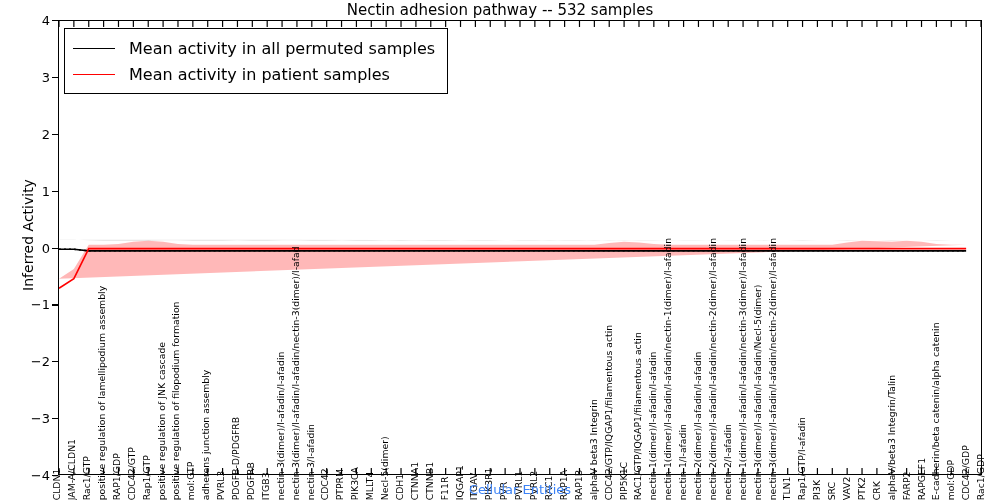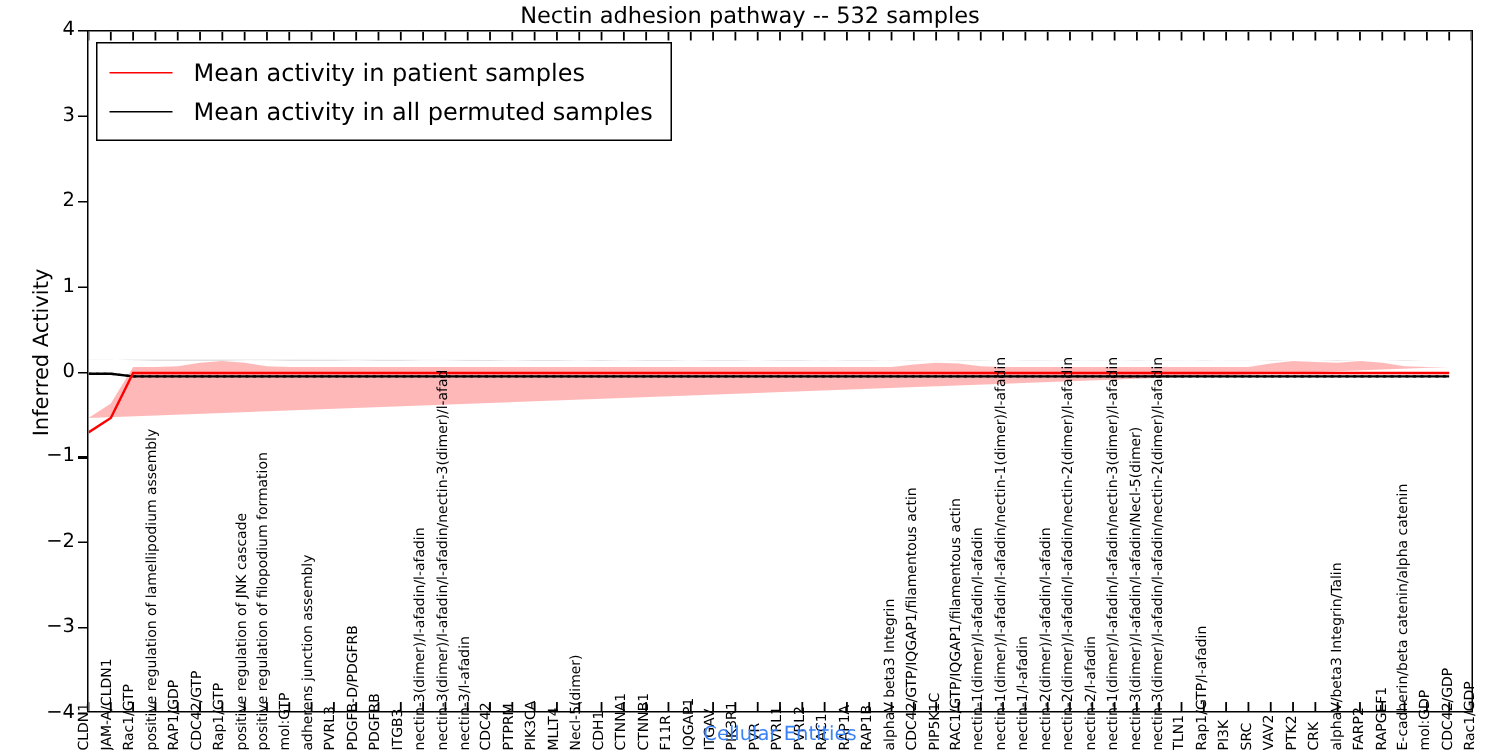--- a/index.html
+++ b/index.html
@@ -288,22 +288,22 @@
       <div class="xlab" style="left: 867.587px;">RAPGEF1</div>
       <div class="xlab" style="left: 882.49px;">E-cadherin/beta catenin/alpha catenin</div>
       <div class="xlab" style="left: 897.394px;">mol:GDP</div>
       <div class="xlab" style="left: 912.297px;">CDC42/GDP</div>
       <div class="xlab" style="left: 927.2px;">Rac1/GDP</div>
     </div>
   <div id="xlabel">Cellular Entities</div>
 
   <div id="legend">
     <div class="legend-row">
+      <span class="legend-swatch"></span>
+      <span class="legend-text">Mean activity in all permuted samples</span>
+    </div>
+    <div class="legend-row">
       <span class="legend-swatch red"></span>
       <span class="legend-text">Mean activity in patient samples</span>
     </div>
-    <div class="legend-row">
-      <span class="legend-swatch"></span>
-      <span class="legend-text">Mean activity in all permuted samples</span>
-    </div>
   </div>
 
 </div>
 
 </body></html>

